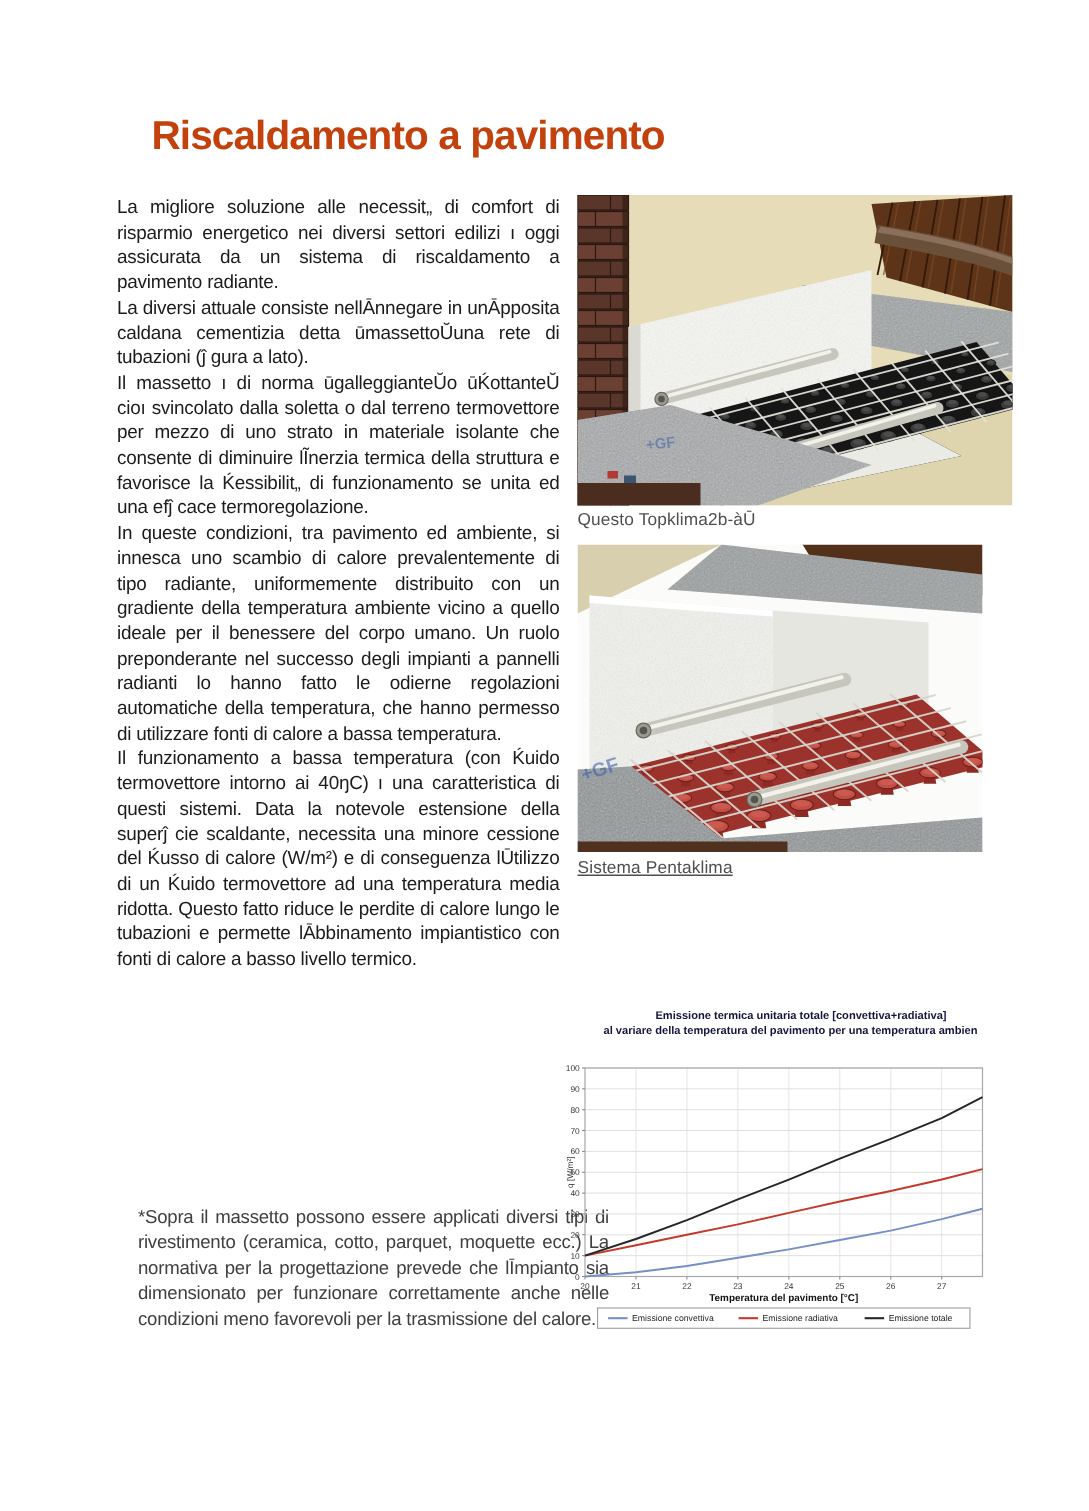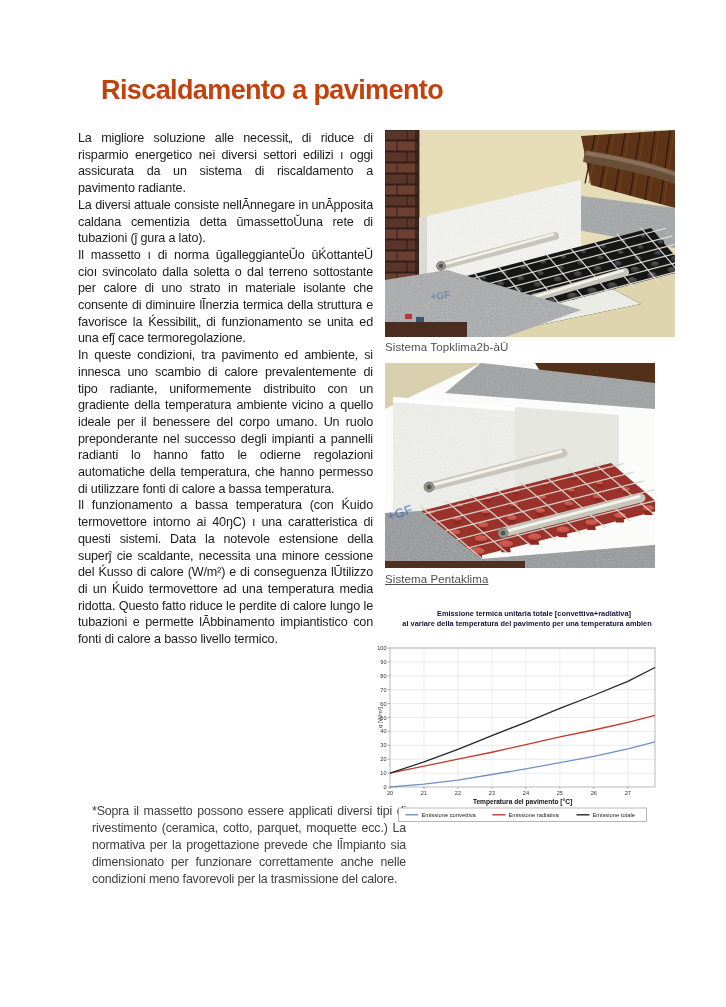--- a/index.html
+++ b/index.html
@@ -11,33 +11,33 @@
   .body-col{position:absolute;left:78px;top:130px;width:295px;
         font-size:12.6px;line-height:16.7px;text-align:justify;
         letter-spacing:-0.15px;color:#1c1c1c;}
   .body-col p{margin:0;}
   .footnote{position:absolute;left:92px;top:803px;width:314px;
         font-size:12.4px;line-height:17px;text-align:justify;
         letter-spacing:-0.15px;color:#404040;}
   .fig{position:absolute;}
   .fig svg{display:block;}
   .caption{position:absolute;font-size:11.5px;color:#4f4f4f;letter-spacing:0.1px;}
-  .chart-wrap{position:absolute;left:376px;top:604px;width:306px;height:230px;}
+  .chart-wrap{position:absolute;left:376px;top:668px;width:306px;height:230px;}
 </style>
 </head>
 <body>
 
 <div class="page">
 
   <h1 class="doc-title">Riscaldamento a pavimento</h1>
 
   <div class="body-col">
-    <p>La migliore soluzione alle necessit„ di riduce di risparmio energetico nei diversi settori edilizi ı oggi assicurata da un sistema di riscaldamento a pavimento radiante.</p>
+    <p>La migliore soluzione alle necessit„ di comfort di risparmio energetico nei diversi settori edilizi ı oggi assicurata da un sistema di riscaldamento a pavimento radiante.</p>
     <p>La diversi attuale consiste nellĀnnegare in unĀpposita caldana cementizia detta ūmassettoŬuna rete di tubazioni (ĵ gura a lato).</p>
-    <p>Il massetto ı di norma ūgalleggianteŬo ūḰottanteŬ cioı svincolato dalla soletta o dal terreno sottostante per calore di uno strato in materiale isolante che consente di diminuire lĨnerzia termica della struttura e favorisce la Ḱessibilit„ di funzionamento se unita ed una efĵ cace termoregolazione.</p>
+    <p>Il massetto ı di norma ūgalleggianteŬo ūḰottanteŬ cioı svincolato dalla soletta o dal terreno termovettore per mezzo di uno strato in materiale isolante che consente di diminuire lĨnerzia termica della struttura e favorisce la Ḱessibilit„ di funzionamento se unita ed una efĵ cace termoregolazione.</p>
     <p>In queste condizioni, tra pavimento ed ambiente, si innesca uno scambio di calore prevalentemente di tipo radiante, uniformemente distribuito con un gradiente della temperatura ambiente vicino a quello ideale per il benessere del corpo umano. Un ruolo preponderante nel successo degli impianti a pannelli radianti lo hanno fatto le odierne regolazioni automatiche della temperatura, che hanno permesso di utilizzare fonti di calore a bassa temperatura.</p>
     <p>Il funzionamento a bassa temperatura (con Ḱuido termovettore intorno ai 40ŋC) ı una caratteristica di questi sistemi. Data la notevole estensione della superĵ cie scaldante, necessita una minore cessione del Ḱusso di calore (W/m²) e di conseguenza lŪtilizzo di un Ḱuido termovettore ad una temperatura media ridotta. Questo fatto riduce le perdite di calore lungo le tubazioni e permette lĀbbinamento impiantistico con fonti di calore a basso livello termico.</p>
   </div>
 
   <div class="footnote">*Sopra il massetto possono essere applicati diversi tipi di rivestimento (ceramica, cotto, parquet, moquette ecc.) La normativa per la progettazione prevede che lĪmpianto sia dimensionato per funzionare correttamente anche nelle condizioni meno favorevoli per la trasmissione del calore.</div>
 
   <div class="fig" style="left:385px;top:130px;">
     <svg id="fig1" width="290" height="207" viewBox="0 0 290 207">
       <defs>
         <filter id="noise" x="-5%" y="-5%" width="110%" height="110%">
@@ -255,21 +255,21 @@
 
       <polygon points="0,150 62,140 196,180 120,207 0,207" fill="#a6a9aa"></polygon>
       <polygon points="0,150 62,140 196,180 120,207 0,207" fill="#5e6365" filter="url(#noise)" opacity="0.55"></polygon>
 
       <rect x="0" y="192" width="82" height="15" fill="#4b2d20"></rect>
       <rect x="20" y="184" width="7" height="5" fill="#b23a32"></rect>
       <rect x="31" y="187" width="8" height="5" fill="#3a5570"></rect>
       <text x="46" y="170" transform="rotate(-6 46 170)" font-family="Liberation Sans, sans-serif" font-size="10" font-weight="bold" fill="#3f63ae" opacity="0.55">+GF</text>
     </svg>
   </div>
-  <div class="caption" style="left:385px;top:341px;">Sistema Topklima2b-àŪ</div>
+  <div class="caption" style="left:385px;top:341px;">Questo Topklima2b-àŪ</div>
 
   <div class="fig" style="left:385px;top:363px;">
     <svg id="fig2" width="270" height="205" viewBox="0 0 270 205">
 
       <rect x="0" y="0" width="270" height="205" fill="#fbfbf9"></rect>
       <polygon points="0,0 96,0 0,46" fill="#d8cfae"></polygon>
       <polygon points="150,0 270,0 270,34 160,16" fill="#53301a"></polygon>
       <polygon points="96,0 270,20 270,46 60,30" fill="#9b9fa0"></polygon>
       <polygon points="96,0 270,20 270,46 60,30" fill="#6f7476" filter="url(#noise)" opacity="0.45"></polygon>
 

